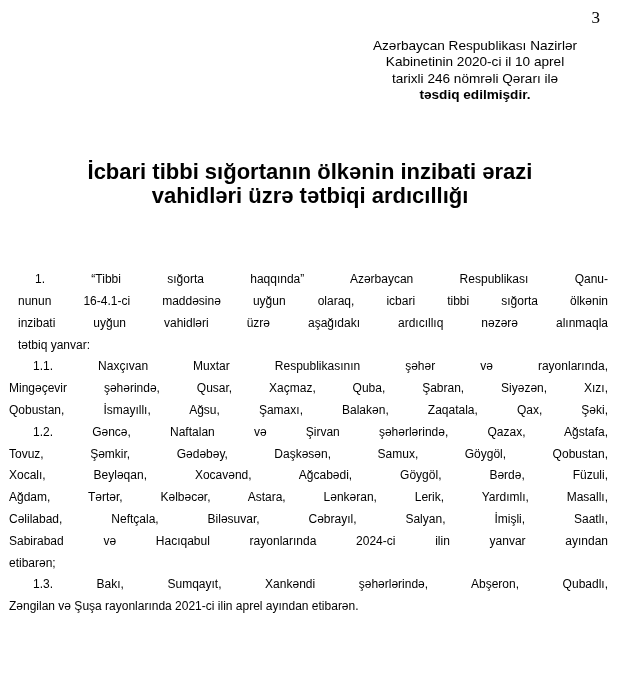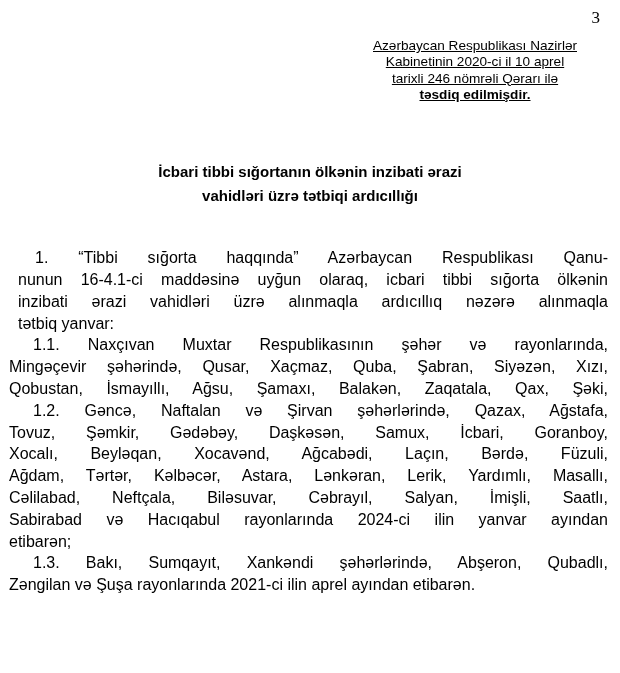--- a/index.html
+++ b/index.html
@@ -19,34 +19,33 @@
     line-height: 20px;
     text-align: right;
     padding: 8px 20px 0 0;
   }
   .approval {
     width: 252px;
     margin: 10px 19px 0 auto;
     text-align: center;
     font-size: 13.6px;
     line-height: 16.3px;
-    text-decoration: underline;
   }
   .approval .approval-line:last-child { font-weight: bold; }
   .doc-title {
     margin-top: 57px;
     text-align: center;
     font-weight: bold;
-    font-size: 15px;
+    font-size: 22px;
     line-height: 24px;
   }
   .doc-body {
-    margin-top: 39px;
+    margin-top: 61px;
     padding: 0 12px 0 9px;
-    font-size: 16px;
+    font-size: 12px;
     line-height: 21.8px;
   }
   .para .line {
     text-align: justify;
     text-align-last: justify;
     white-space: nowrap;
   }
   .para .line.last {
     text-align-last: left;
     white-space: normal;
@@ -71,32 +70,32 @@
 
   <div class="doc-title">
       <div class="title-line">İcbari tibbi sığortanın ölkənin inzibati ərazi</div>
       <div class="title-line">vahidləri üzrə tətbiqi ardıcıllığı</div>
     </div>
 
   <div class="doc-body">
       <div class="para para-first">
         <div class="line first">1. “Tibbi sığorta haqqında” Azərbaycan Respublikası Qanu-</div>
         <div class="line">nunun 16-4.1-ci maddəsinə uyğun olaraq, icbari tibbi sığorta ölkənin</div>
-        <div class="line">inzibati ərazi vahidləri üzrə alınmaqla ardıcıllıq nəzərə alınmaqla</div>
+        <div class="line">inzibati uyğun vahidləri üzrə aşağıdakı ardıcıllıq nəzərə alınmaqla</div>
         <div class="line last">tətbiq yanvar:</div>
       </div>
       <div class="para">
         <div class="line first">1.1. Naxçıvan Muxtar Respublikasının şəhər və rayonlarında,</div>
         <div class="line">Mingəçevir şəhərində, Qusar, Xaçmaz, Quba, Şabran, Siyəzən, Xızı,</div>
         <div class="line">Qobustan, İsmayıllı, Ağsu, Şamaxı, Balakən, Zaqatala, Qax, Şəki,</div>
       </div>
       <div class="para">
         <div class="line first">1.2. Gəncə, Naftalan və Şirvan şəhərlərində, Qazax, Ağstafa,</div>
-        <div class="line">Tovuz, Şəmkir, Gədəbəy, Daşkəsən, Samux, İcbari, Goranboy,</div>
-        <div class="line">Xocalı, Beyləqan, Xocavənd, Ağcabədi, Laçın, Bərdə, Füzuli,</div>
+        <div class="line">Tovuz, Şəmkir, Gədəbəy, Daşkəsən, Samux, Göygöl, Qobustan,</div>
+        <div class="line">Xocalı, Beyləqan, Xocavənd, Ağcabədi, Göygöl, Bərdə, Füzuli,</div>
         <div class="line">Ağdam, Tərtər, Kəlbəcər, Astara, Lənkəran, Lerik, Yardımlı, Masallı,</div>
         <div class="line">Cəlilabad, Neftçala, Biləsuvar, Cəbrayıl, Salyan, İmişli, Saatlı,</div>
         <div class="line">Sabirabad və Hacıqabul rayonlarında 2024-ci ilin yanvar ayından</div>
         <div class="line last">etibarən;</div>
       </div>
       <div class="para">
         <div class="line first">1.3. Bakı, Sumqayıt, Xankəndi şəhərlərində, Abşeron, Qubadlı,</div>
         <div class="line last">Zəngilan və Şuşa rayonlarında 2021-ci ilin aprel ayından etibarən.</div>
       </div>
     </div>

